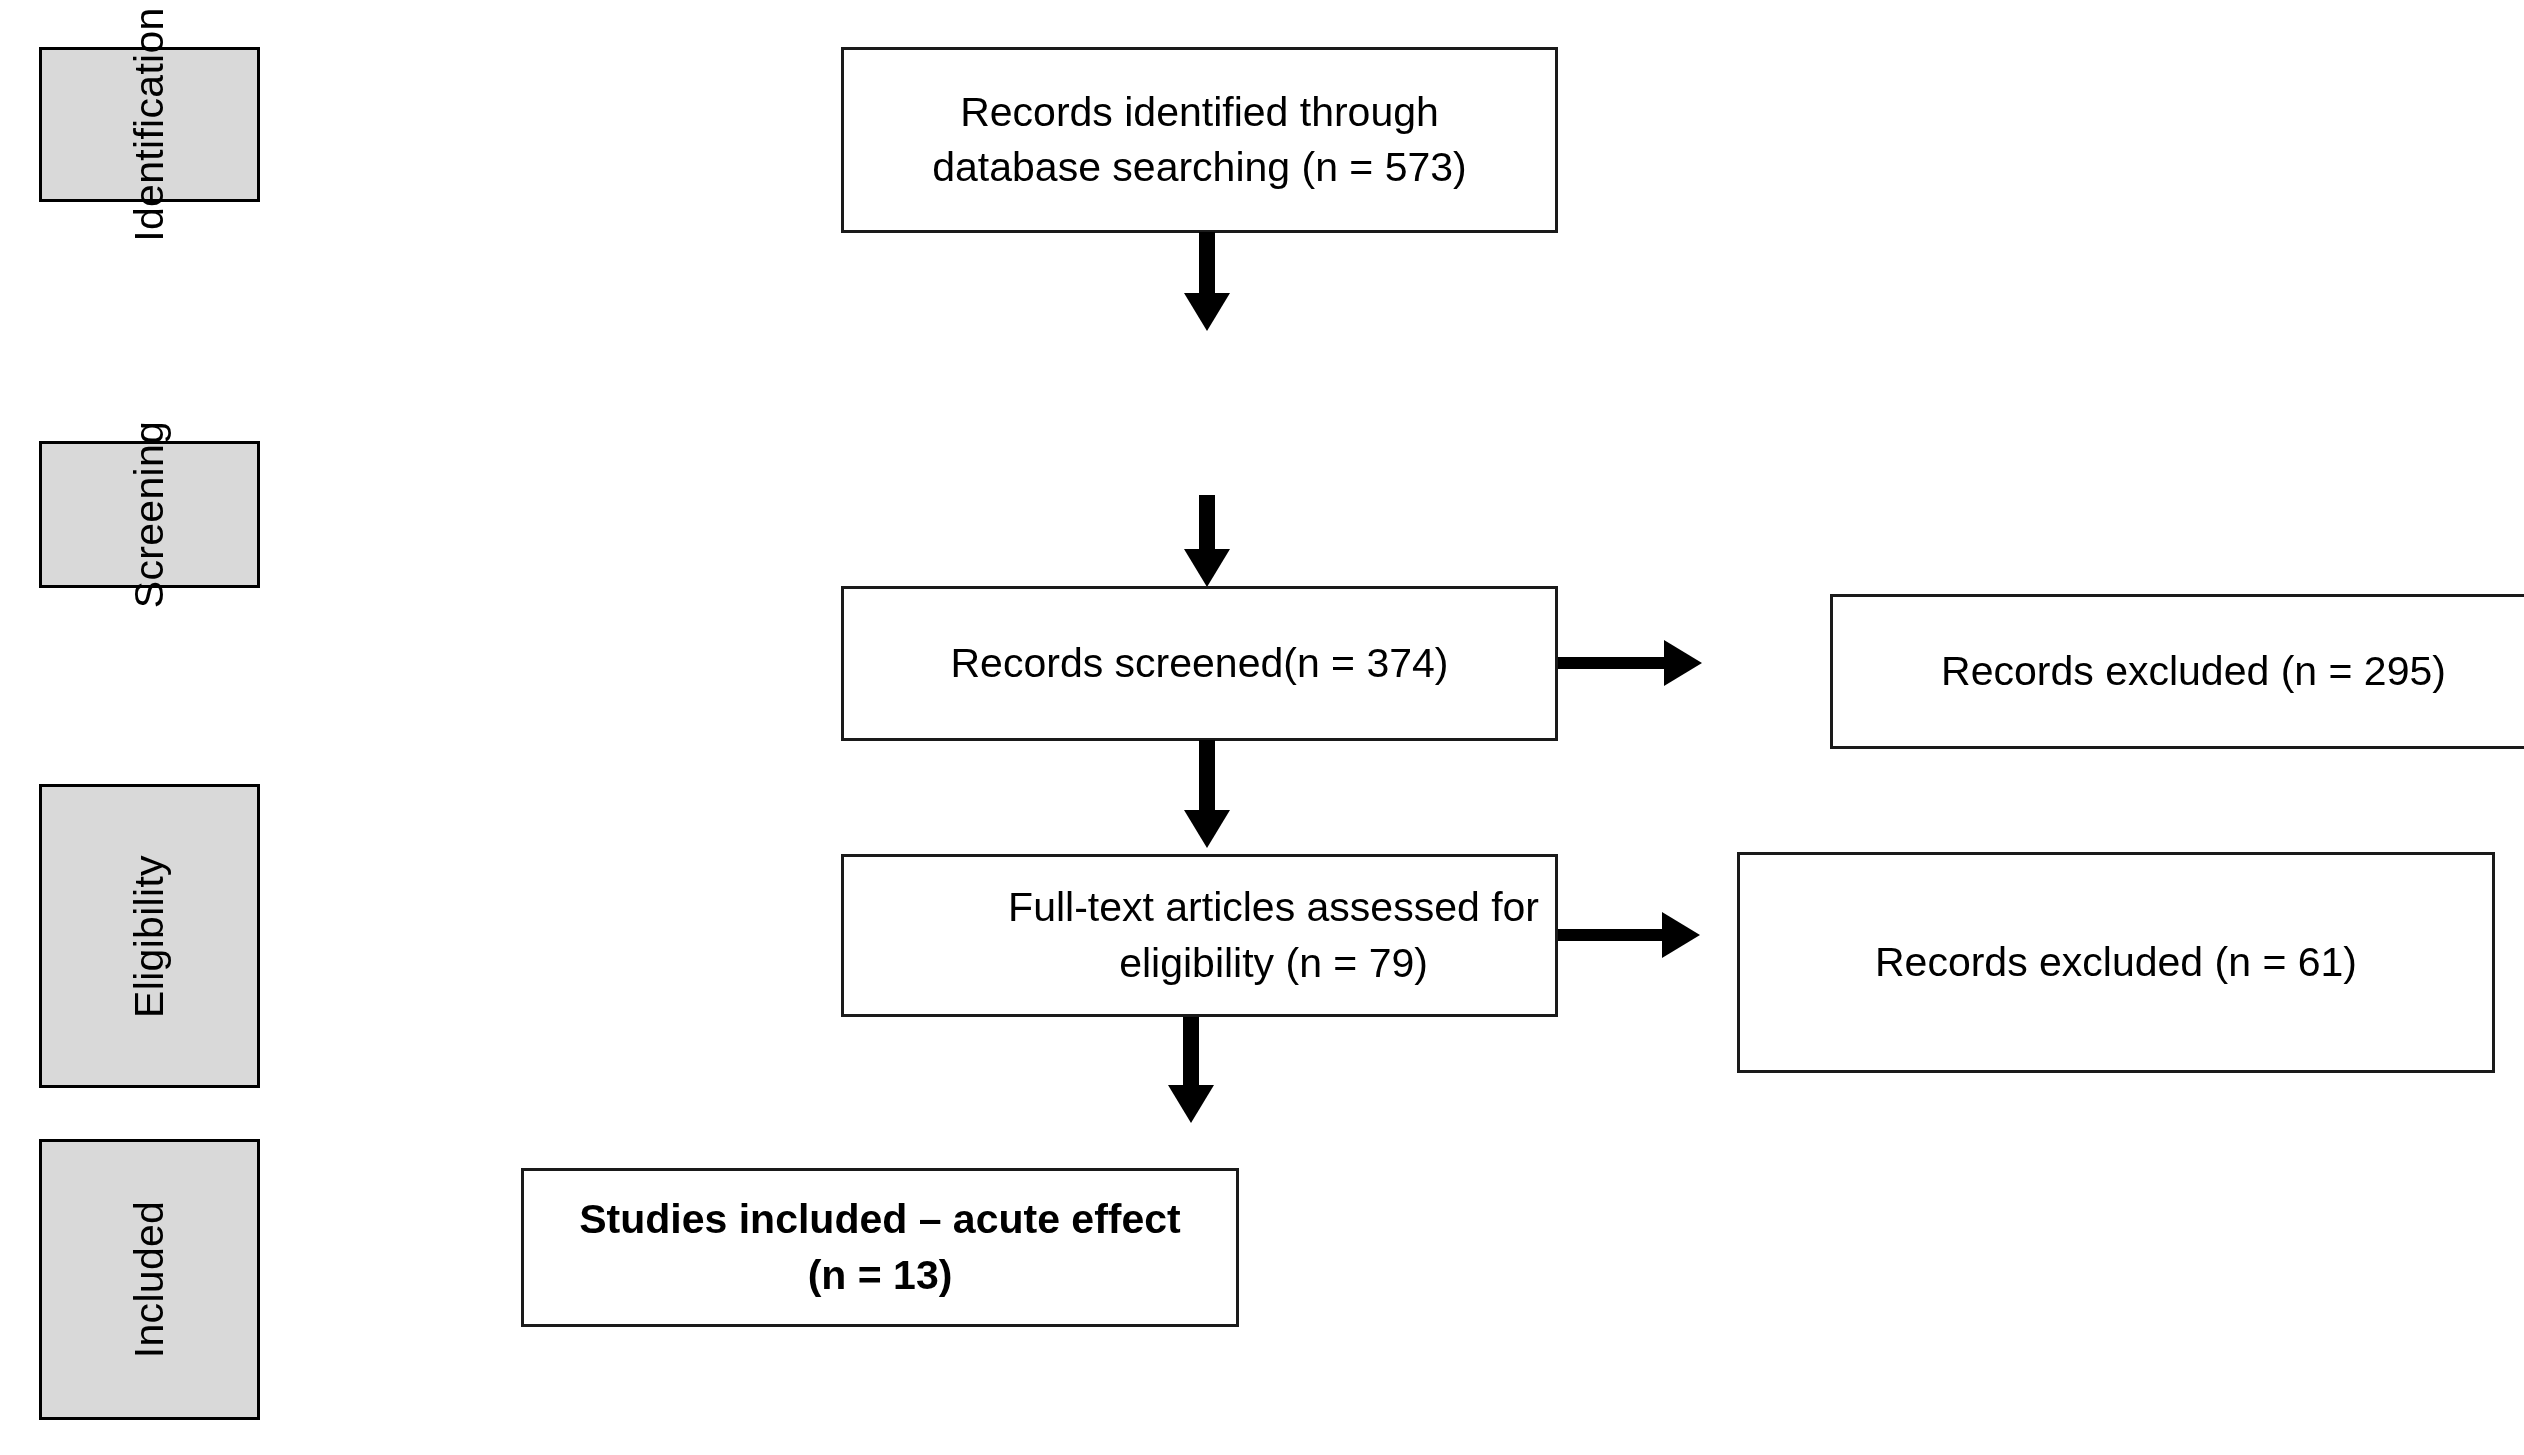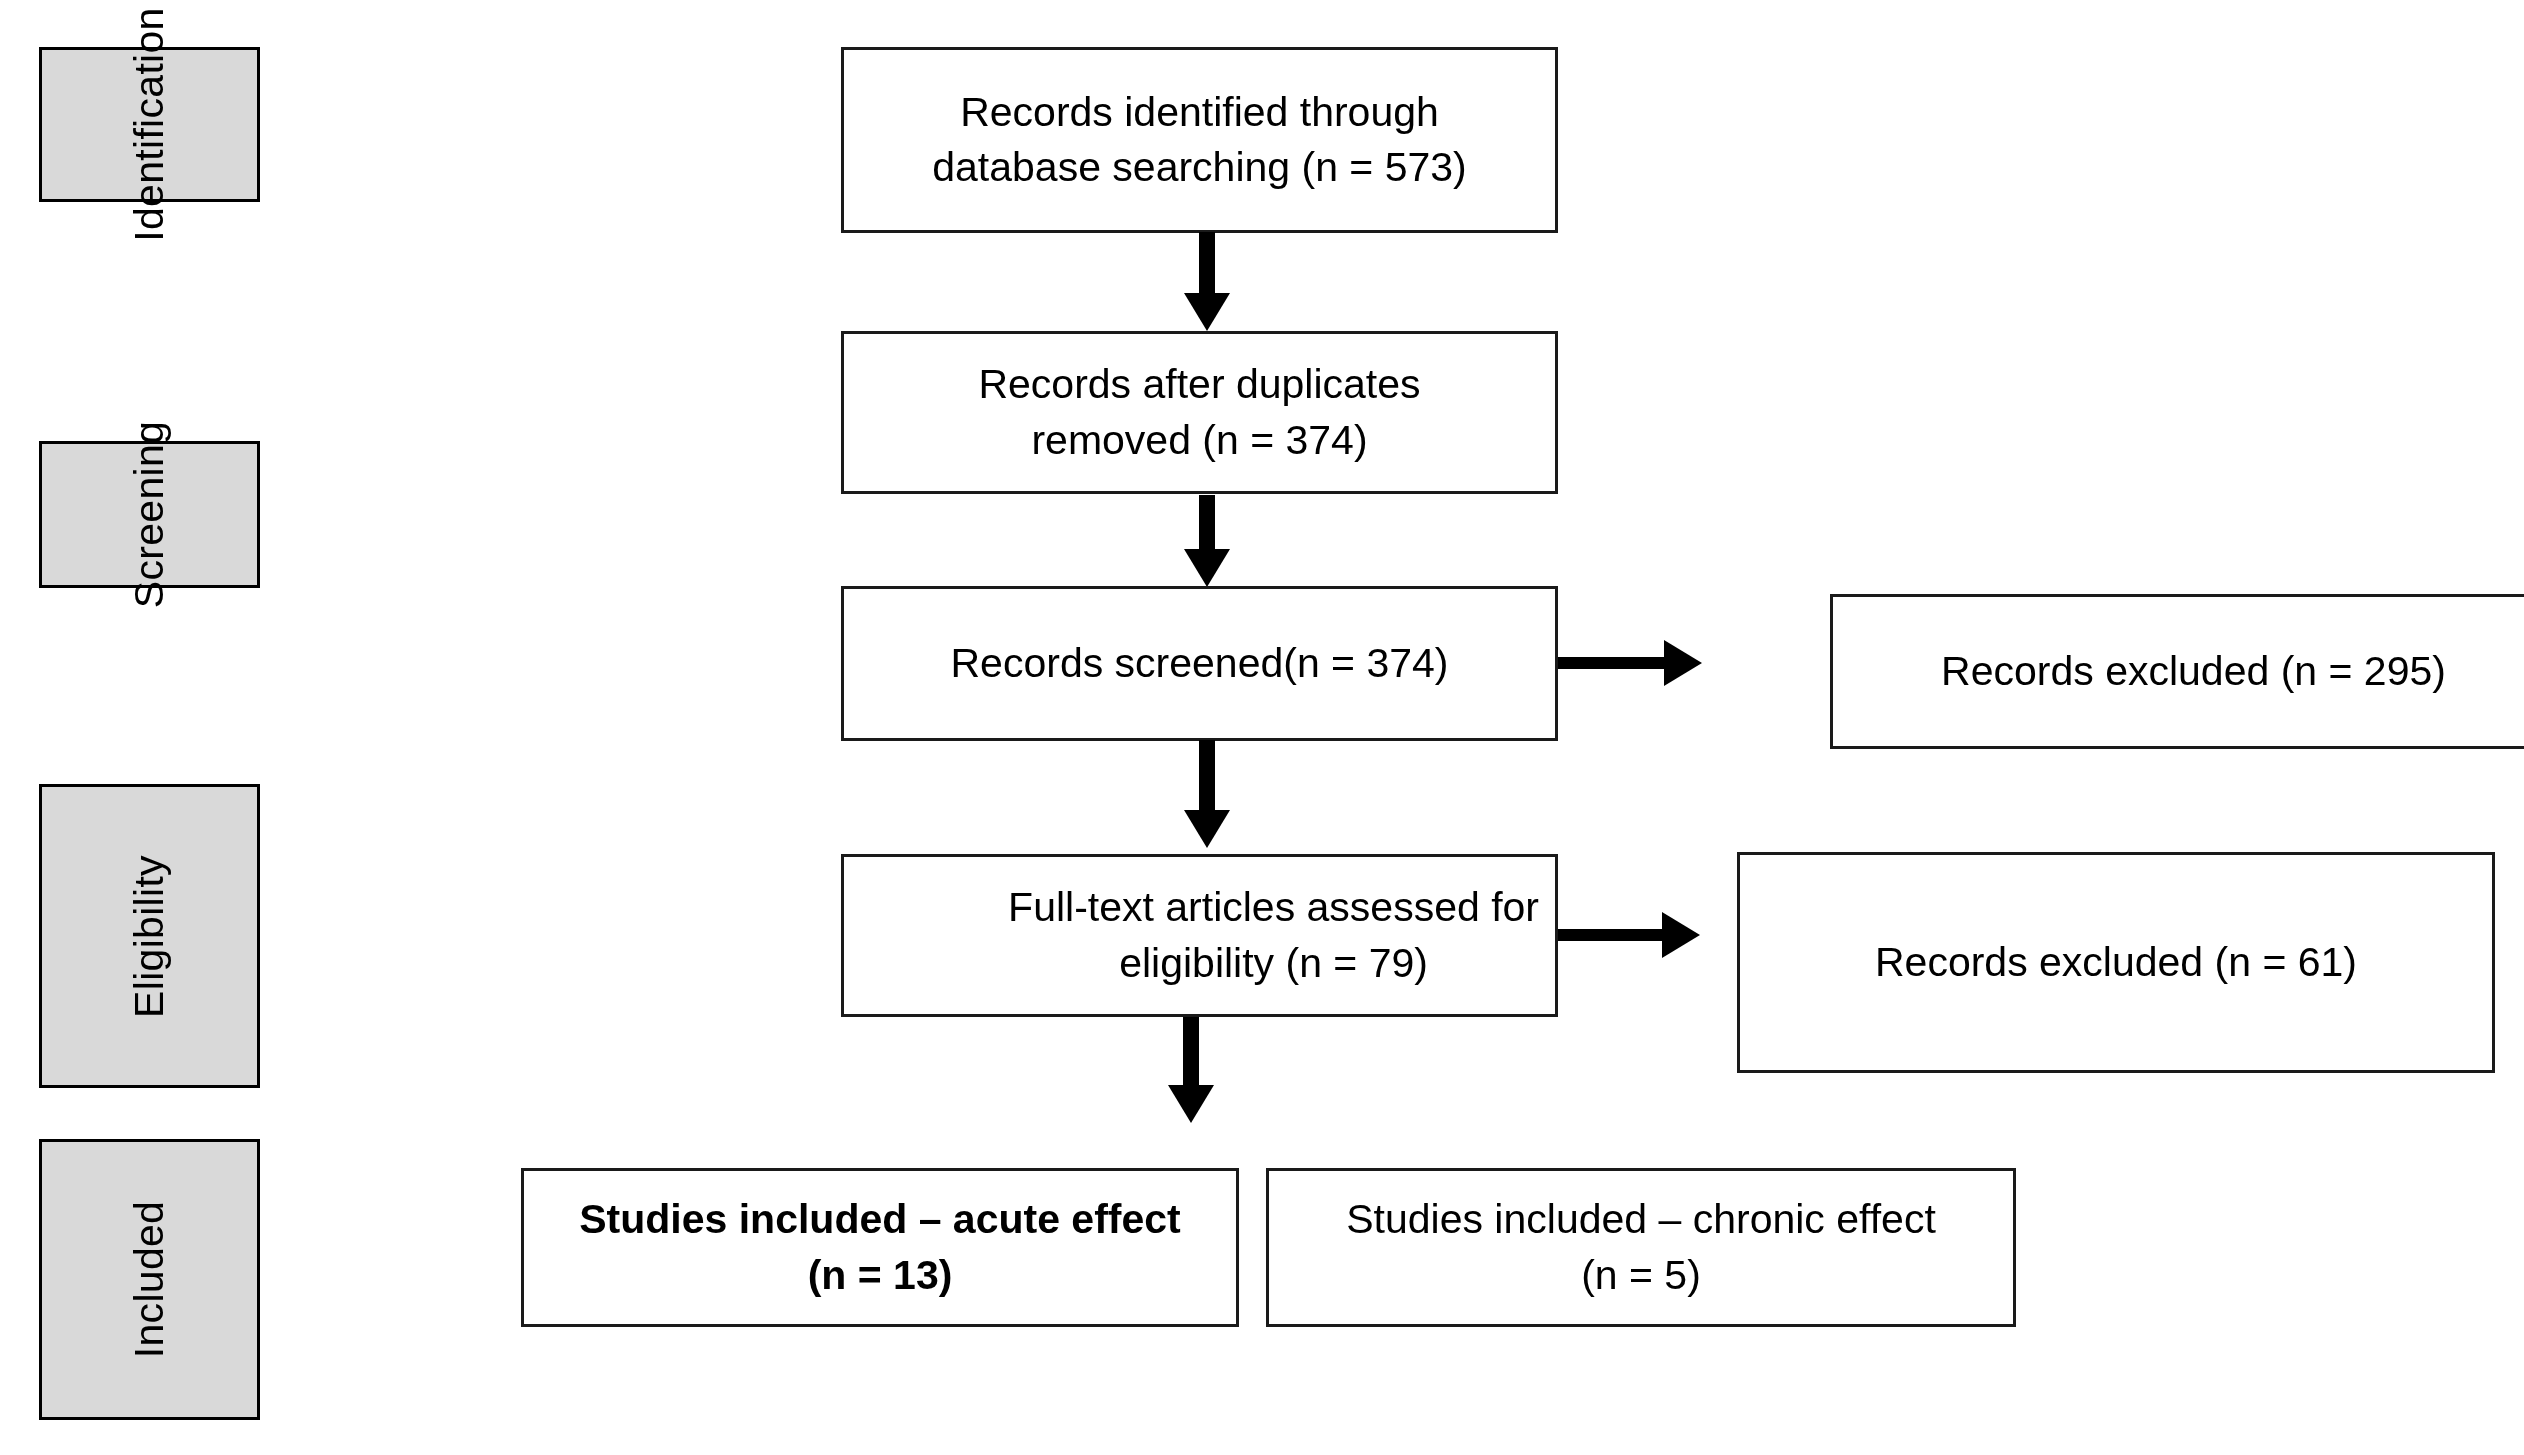--- a/index.html
+++ b/index.html
@@ -128,26 +128,20 @@
       <div>Records identified through</div>
       <div>database searching (n = 573)</div>
     </div>
   </div>
 
   <div class="arrow-v" style="left:1207px; top:232px;">
     <div class="shaft" style="height:63px;"></div>
     <div class="head" style="top:61px;"></div>
   </div>
 
-  <div class="flow-box" style="left:841px; top:331px; width:717px; height:163px;">
-    <div class="flow-text">
-      <div>Records after duplicates</div>
-      <div>removed (n = 374)</div>
-    </div>
-  </div>
 
   <div class="arrow-v" style="left:1207px; top:495px;">
     <div class="shaft" style="height:56px;"></div>
     <div class="head" style="top:54px;"></div>
   </div>
 
   <div class="flow-box" style="left:841px; top:586px; width:717px; height:155px;">
     <div class="flow-text">
       <div>Records screened(n = 374)</div>
     </div>
@@ -192,21 +186,15 @@
     <div class="head" style="top:68px;"></div>
   </div>
 
   <div class="flow-box" style="left:521px; top:1168px; width:718px; height:159px;font-weight:bold;">
     <div class="flow-text">
       <div>Studies included – acute effect</div>
       <div>(n = 13)</div>
     </div>
   </div>
 
-  <div class="flow-box" style="left:1266px; top:1168px; width:750px; height:159px;">
-    <div class="flow-text">
-      <div>Studies included – chronic effect</div>
-      <div>(n = 5)</div>
-    </div>
-  </div>
 
 </div>
 
 
 </body></html>

